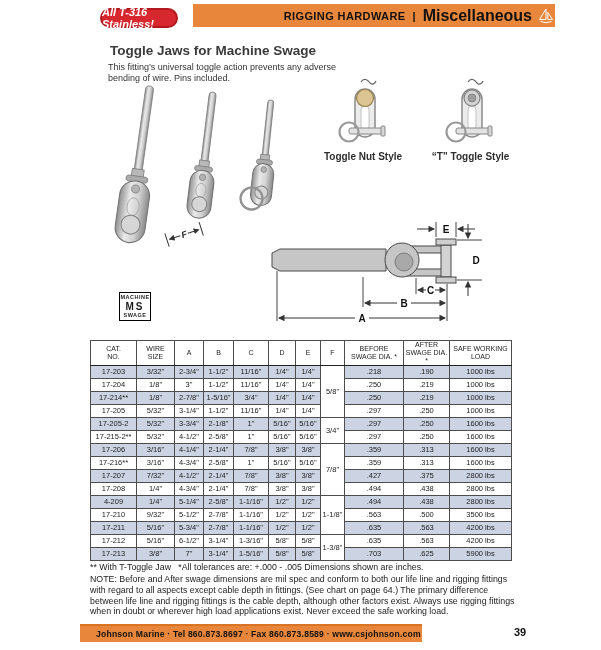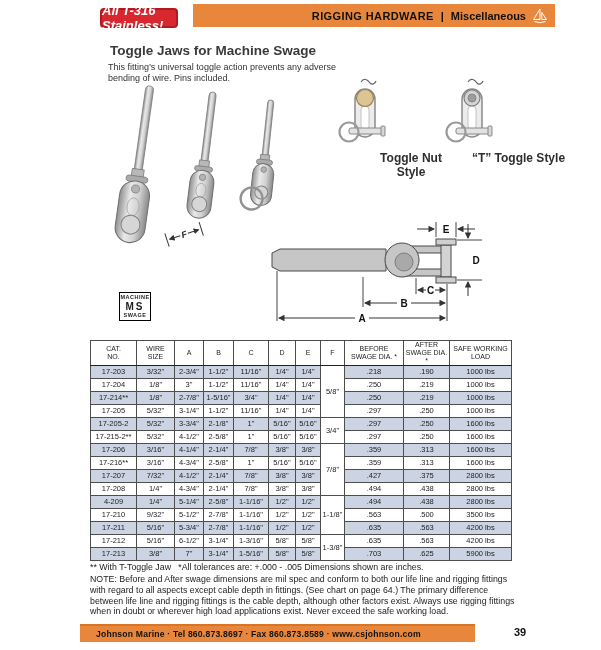--- a/index.html
+++ b/index.html
@@ -1,37 +1,37 @@
 <!DOCTYPE html>
 <html><head>
 <meta charset="utf-8">
 <style>
   * { box-sizing: border-box; margin: 0; padding: 0; }
   body { background: #fff; font-family: "Liberation Sans", "DejaVu Sans", sans-serif; }
   .page { position: relative; width: 601px; height: 650px; background: #fff; overflow: hidden; color: #1c1c1c; }
 
   
   .stainless-badge { position: absolute; left: 100px; top: 8px; width: 78px; height: 20px;
-    background: #d7282f; border: 2px solid #b2191f; border-radius: 4px;
-    color: #fff; font-size: 13px; font-weight: bold; font-style: italic;
+    background: #d7282f; border: 2px solid #b2191f; border-radius: 10px;
+    color: #fff; font-size: 11px; font-weight: bold; font-style: italic;
     display: flex; align-items: center; justify-content: center; }
 
   
   .header-bar { position: absolute; left: 193px; top: 4px; width: 362px; height: 23px;
-    background: #e8873b; display: flex; align-items: center; justify-content: flex-end; padding-right: 6px; gap: 5px; }
+    background: #e8873b; display: flex; align-items: center; justify-content: flex-end; gap: 5px; }
   .header-title { font-size: 11px; font-weight: bold; letter-spacing: .4px; color: #111; }
   .header-divider { font-size: 11px; font-weight: bold; color: #111; padding: 0 2px; }
-  .header-section { font-size: 11px; font-weight: bold; color: #111; }
+  .header-section { font-size: 16px; font-weight: bold; color: #111; }
 
   
   .product-title { position: absolute; left: 110px; top: 43px; font-size: 13.5px; font-weight: 700; color: #3a3a3a; }
   .product-description { position: absolute; left: 108px; top: 62px; width: 252px; font-size: 9px; line-height: 1.25; color: #333; }
 
   
-  .style-label { position: absolute; top: 151px; font-size: 12px; font-weight: bold; color: #2e2e2e; text-align: center; margin-left: 48px; }
+  .style-label { position: absolute; top: 151px; font-size: 10px; font-weight: bold; color: #2e2e2e; text-align: center; }
   .style-label.nut { left: 318px; width: 90px; }
   .style-label.tee { left: 423px; width: 95px; }
 
   
   .ms-badge { position: absolute; left: 119px; top: 292px; width: 32px; height: 29px;
     border: 1.5px solid #000; background: #fff; display: flex; flex-direction: column;
     align-items: center; justify-content: center; line-height: 1; }
   .ms-badge .small { font-size: 5.5px; font-weight: bold; letter-spacing: .5px; }
   .ms-badge .big { font-size: 10px; font-weight: bold; letter-spacing: 2px; margin: 1px 0; }
 
@@ -49,21 +49,21 @@
   .spec-table tr.shade td { background: #ccd4e4; }
   .spec-table td.f-cell { background: #fff !important; font-size: 7.5px; }
   .spec-table tr.group-start td { border-top: 1.6px solid #222; }
   .spec-table thead th { border-bottom: 1.2px solid #222; }
 
   
   .tolerance-footnote { position: absolute; left: 90px; top: 562px; font-size: 8.8px; color: #222; white-space: pre-wrap; }
   .note-text { position: absolute; left: 90px; top: 574px; width: 430px; font-size: 8.8px; line-height: 1.23; color: #222; }
 
   
-  .footer-bar { position: absolute; left: 80px; top: 624px; width: 395px; height: 18px;
+  .footer-bar { position: absolute; left: 80px; top: 624px; width: 342px; height: 18px;
     background: #e8873b; border-top: 2px solid #d8username 0; display: flex; align-items: center; padding-left: 16px; }
   .footer-bar { border-top: 2px solid #d97425; }
   .footer-text { font-size: 8.6px; font-weight: bold; color: #111; letter-spacing: .2px; }
   .page-number { position: absolute; left: 514px; top: 626px; font-size: 11px; font-weight: bold; color: #111; }
 
   svg text { font-family: "Liberation Sans", "DejaVu Sans", sans-serif; }
 </style>
 </head>
 <body>
 

